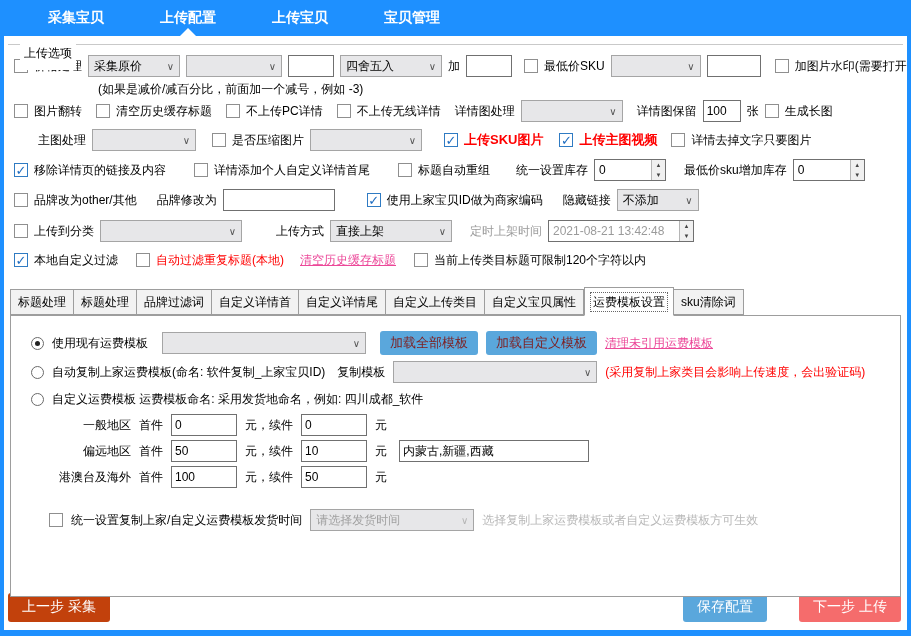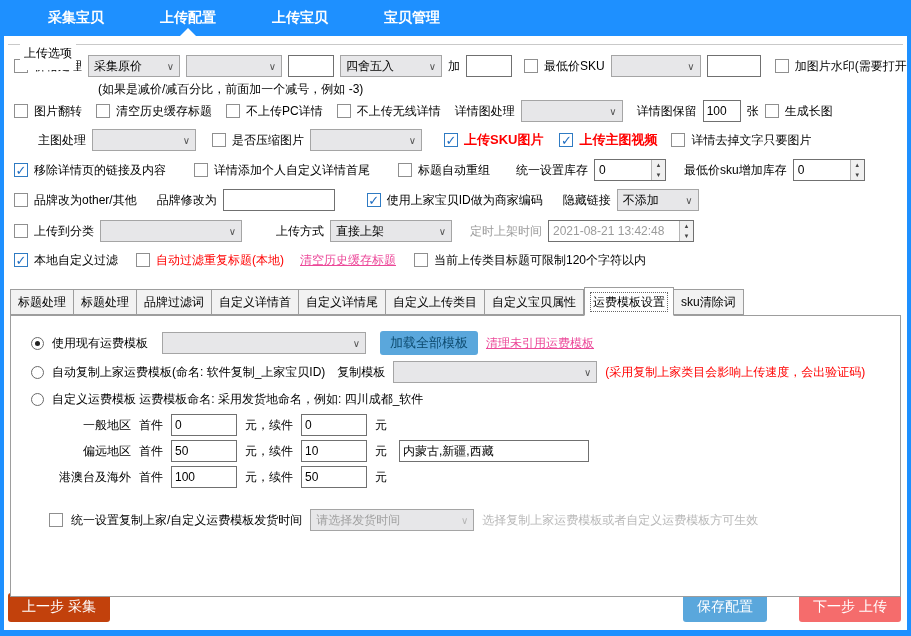--- a/index.html
+++ b/index.html
@@ -53,21 +53,21 @@
   
   .tabstrip { display:flex; align-items:flex-end; margin:14px 6px 0 6px; }
   .tab { background:#f2f2f2; border:1px solid #9d9d9d; border-left:none; padding:4px 7px 3px 7px; white-space:nowrap; cursor:pointer; }
   .tab:first-child { border-left:1px solid #9d9d9d; }
   .tab.active { background:#fff; border:1px solid #9d9d9d; border-bottom:1px solid #fff; padding:6px 8px 4px 8px; margin-bottom:-1px; position:relative; z-index:2; }
   .tab.active .tab-txt { outline:1px dotted #666; outline-offset:2px; }
 
   .panel { border:1px solid #9d9d9d; margin:0 6px; background:#fff; height:282px; padding:12px 10px 0 20px; position:relative; z-index:1; }
   .ship-row { display:flex; align-items:center; gap:8px; height:30px; }
   .ship-row2 { height:28px; } .ship-row3 { height:26px; }
-  .btn-sm { background:#5AA7DC; color:#0c4a6e; border:none; border-radius:3px; height:24px; padding:0 10px; font-size:13px; font-family:"Liberation Sans",sans-serif; cursor:pointer; white-space:nowrap; }
+  .btn-sm { background:#5AA7DC; color:#7f1d1d; border:none; border-radius:3px; height:24px; padding:0 10px; font-size:13px; font-family:"Liberation Sans",sans-serif; cursor:pointer; white-space:nowrap; }
   .fee-row { display:flex; align-items:center; gap:8px; height:26px; }
   .fee-region { width:100px; text-align:right; white-space:nowrap; }
   .delivery-row { display:flex; align-items:center; gap:8px; height:28px; margin-top:16px;text-align:center; }
 
   
   .footer { position:absolute; left:0; right:0; bottom:0; height:40px; display:flex; align-items:center; padding:0 4px 6px 4px; }
   .btn-big { border:none; border-radius:3px; height:29px; padding:0 14px; font-size:14px; color:#fff; font-family:"Liberation Sans",sans-serif; cursor:pointer; white-space:nowrap; }
   .btn-prev { background:#c2410c; }
   .btn-save { background:#5AA7DC; margin-left:auto; }
   .btn-next { background:#F56C6C; margin-left:32px; margin-right:2px; }
@@ -268,20 +268,21 @@
     <div class="panel">
 
       <div class="ship-row">
         <span class="radio selected"></span>
         <span class="lbl">使用现有运费模板</span>
         <div class="combo" style="width:204px;margin-left:6px">
             <span></span>
             <span class="chev">∨</span>
           </div>
         <button class="btn-sm" style="margin-left:6px">加载全部模板</button>
+        <button class="btn-sm">加载自定义模板</button>
         <a class="link">清理未引用运费模板</a>
       </div>
 
       <div class="ship-row ship-row2">
         <span class="radio"></span>
         <span class="lbl">自动复制上家运费模板(命名: 软件复制_上家宝贝ID)</span>
         <span class="lbl" style="margin-left:4px">复制模板</span>
         <div class="combo" style="width:204px">
             <span></span>
             <span class="chev">∨</span>

